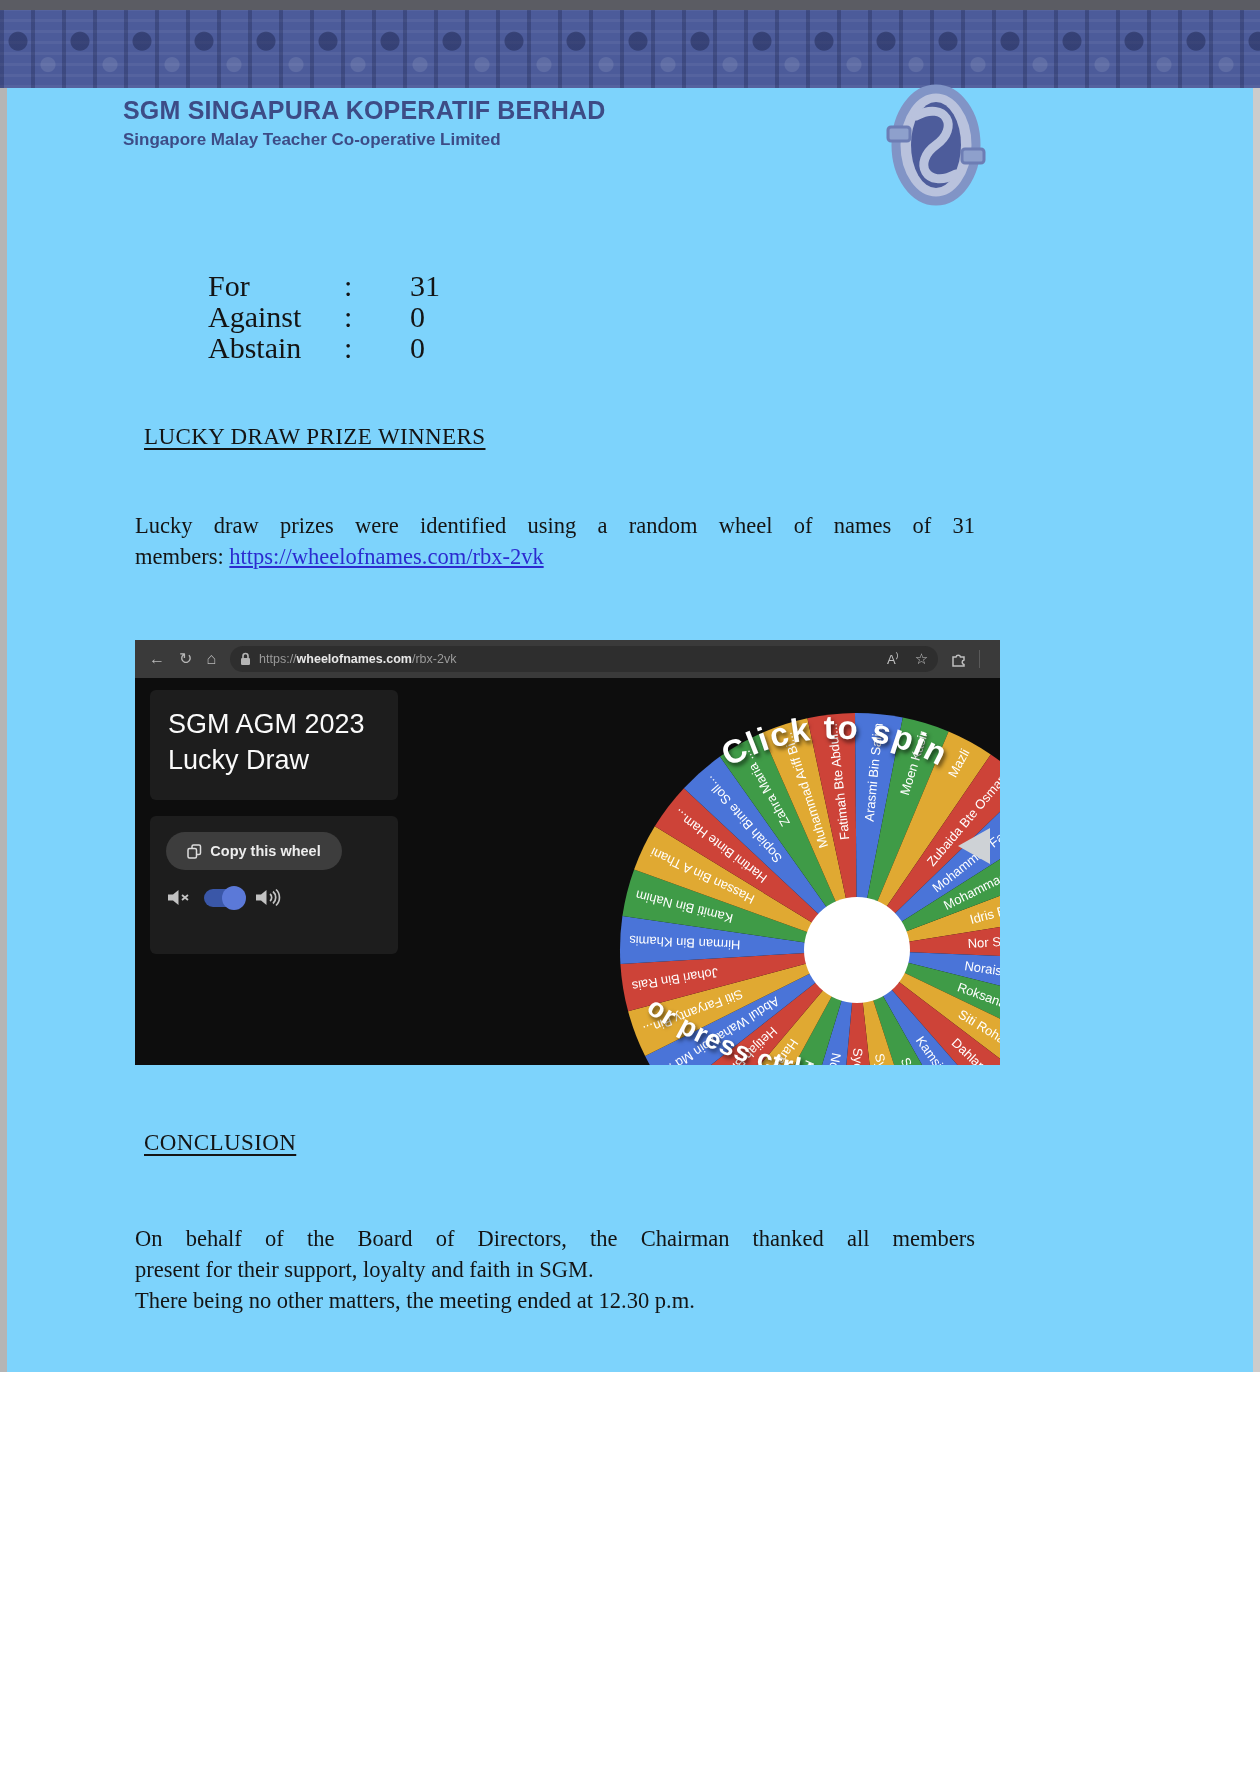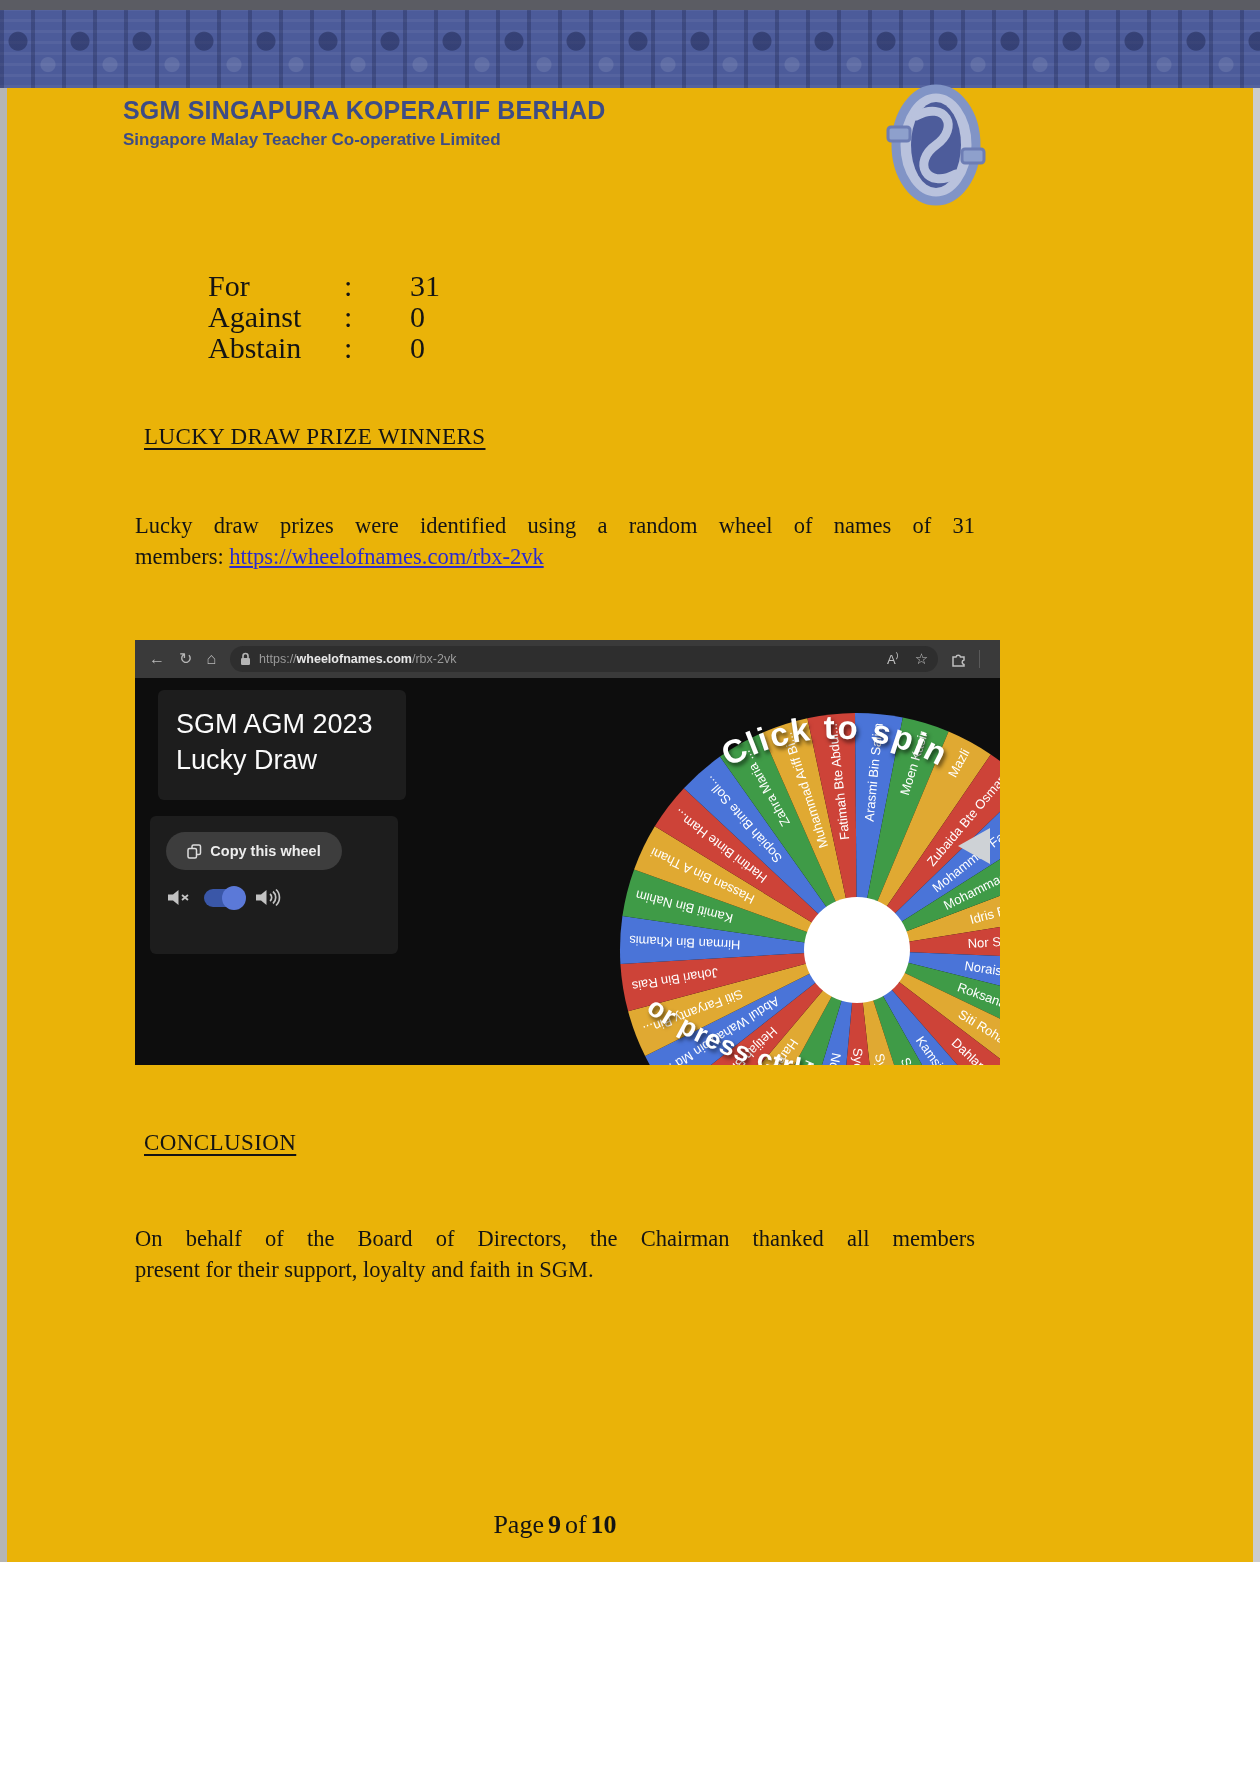--- a/index.html
+++ b/index.html
@@ -1,16 +1,16 @@
 <!DOCTYPE html>
 <html><head>
 <meta charset="utf-8">
 <style>
   html,body{margin:0;padding:0;background:#ffffff;}
-  .page{position:relative;width:1260px;height:1562px;background:#eab308;overflow:hidden;
+  .page{position:relative;width:1260px;height:1372px;background:#7dd3fc;overflow:hidden;
         font-family:"Liberation Serif", serif;color:#141414;}
   
   .top-strip{position:absolute;left:0;top:0;width:1260px;height:10px;background:#5b5c63;}
   .top-band{position:absolute;left:0;top:10px;width:1260px;height:78px;background-color:#4c5b9a;
     background-image:
       radial-gradient(circle at 18px 40%, rgba(24,32,72,.45) 9px, transparent 10px),
       radial-gradient(circle at 48px 70%, rgba(255,255,255,.10) 7px, transparent 8px),
       repeating-linear-gradient(90deg, rgba(20,26,62,.28) 0 4px, transparent 4px 31px),
       repeating-linear-gradient(0deg, rgba(255,255,255,.05) 0 3px, transparent 3px 11px);
     background-size:62px 78px,62px 78px,auto,auto;}
@@ -58,21 +58,21 @@
   .tb-div{width:1px;height:18px;background:#5a5a5a;margin-left:12px;}
 
   .wheel-svg{position:absolute;left:0;top:38px;}
   .wheel-name{font-size:13px;fill:#ffffff;font-weight:500;font-family:"Liberation Sans",sans-serif;}
   .overlay-text{fill:#ffffff;font-weight:bold;font-family:"Liberation Sans",sans-serif;
                 filter:drop-shadow(2px 3px 2px rgba(0,0,0,.6));}
   .ot-big{font-size:33px;letter-spacing:2px;}
   .ot-small{font-size:27px;letter-spacing:1px;}
 
   .card{position:absolute;background:#1d1d1d;border-radius:6px;}
-  .card1{left:23px;top:50px;width:248px;height:110px;}
+  .card1{left:15px;top:50px;width:248px;height:110px;}
   .card1 .t{color:#fafafa;font-size:27px;font-weight:500;line-height:36px;padding:16px 0 0 18px;}
   .card2{left:15px;top:176px;width:248px;height:138px;}
   .copy-btn{margin:16px 0 0 16px;height:38px;width:176px;border-radius:19px;background:#3d3d3d;
             border:none;color:#ededed;font-size:14.5px;font-weight:bold;display:flex;
             align-items:center;justify-content:center;gap:8px;font-family:"Liberation Sans",sans-serif;cursor:pointer;}
   .volrow{display:flex;align-items:center;gap:12px;margin:18px 0 0 18px;}
   .toggle{position:relative;width:40px;height:18px;border-radius:9px;background:#3a57a8;cursor:pointer;}
   .knob{position:absolute;right:-2px;top:-3px;width:24px;height:24px;border-radius:50%;background:#5b79d8;}
 
   .footer{position:absolute;left:135px;top:1510px;width:840px;text-align:center;font-size:26px;}
@@ -258,18 +258,19 @@
     </div>
   </div>
 
   <div class="heading h-conc">CONCLUSION</div>
 
   <div class="para p2">
     <div class="jline">On behalf of the Board of Directors, the Chairman thanked all members</div>
     <div>present for their support, loyalty and faith in SGM.</div>
   </div>
 
+  <div class="para p3">There being no other matters, the meeting ended at 12.30 p.m.</div>
 
   <div class="footer">
     <span>Page</span><span class="b">9</span><span>of</span><span class="b">10</span>
   </div>
 
 </div>
 
 </body></html>

